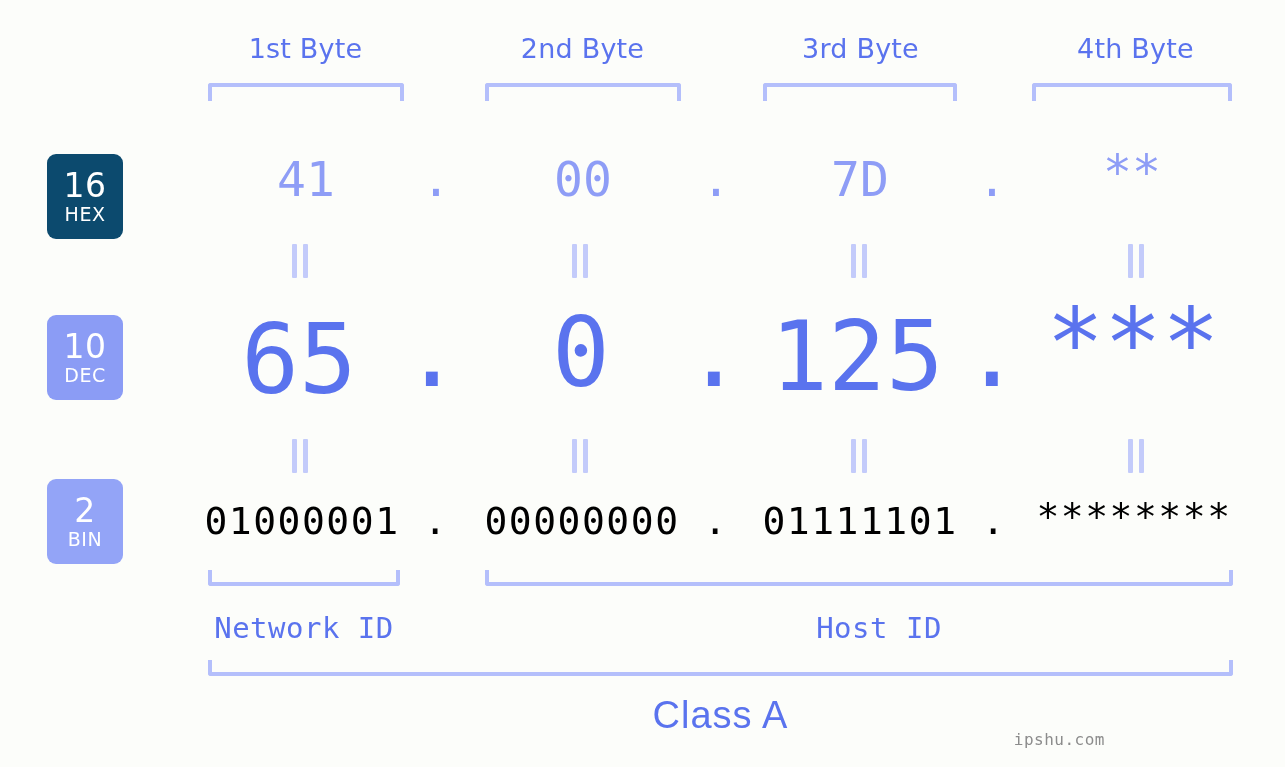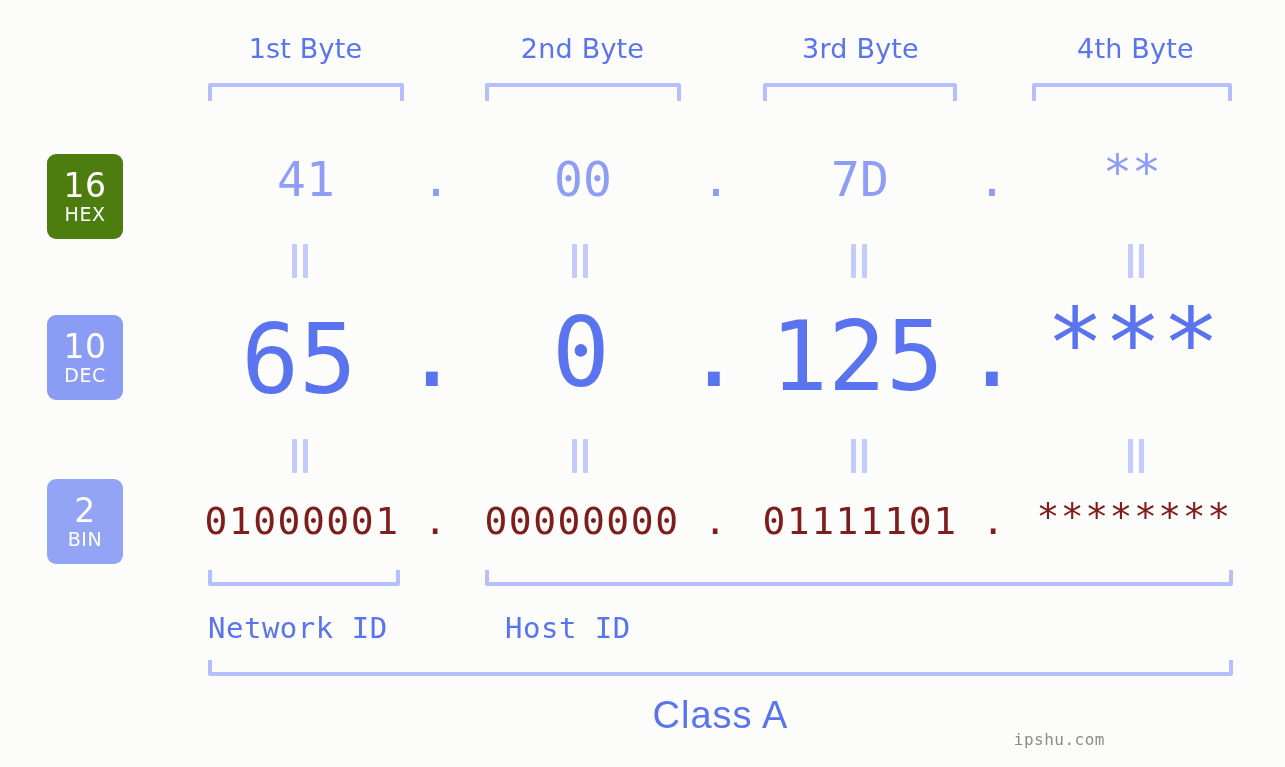--- a/index.html
+++ b/index.html
@@ -117,21 +117,21 @@
     font-size: 96px;
     color: #5a73ee;
     line-height: 1;
     font-weight: 400;
   }
 
   
   .row-bin .cell,
   .row-bin .dot {
     font-size: 38px;
-    color: #7f1d1d;
+    color: #000000;
     line-height: 1;
     letter-spacing: 1.5px;
   }
 
   
   .eq {
     position: absolute;
     width: 22px;
     height: 34px;
     text-align: center;
@@ -144,20 +144,21 @@
     height: 34px;
     background: #c3cbfa;
     border-radius: 1px;
   }
   .eq span:nth-child(1) { left: 3px; }
   .eq span:nth-child(2) { left: 14px; }
 
   
   .section-label {
     position: absolute;
+    text-align: center;
     font-family: "DejaVu Sans Mono", monospace;
     font-size: 29px;
     color: #5a73ee;
     white-space: nowrap;
     letter-spacing: 0.5px;
   }
 
   .class-label {
     position: absolute;
     text-align: center;
@@ -187,21 +188,21 @@
   <div class="byte-label" style="left:207px; width:197px;">1st Byte</div>
   <div class="byte-label" style="left:484px; width:197px;">2nd Byte</div>
   <div class="byte-label" style="left:762px; width:197px;">3rd Byte</div>
   <div class="byte-label" style="left:1037px; width:197px;">4th Byte</div>
 
   <div class="bracket-down" style="left:208px; top:83px; width:196px;"></div>
   <div class="bracket-down" style="left:485px; top:83px; width:196px;"></div>
   <div class="bracket-down" style="left:763px; top:83px; width:194px;"></div>
   <div class="bracket-down" style="left:1032px; top:83px; width:200px;"></div>
 
-  <div class="badge" style="top:154px; height:85px; background:#4d7c0f;">
+  <div class="badge" style="top:154px; height:85px; background:#0c4a6e;">
     <span class="badge-num">16</span>
     <span class="badge-sub">HEX</span>
   </div>
 
   <div class="badge" style="top:315px; height:85px; background:#8b9cf5;">
     <span class="badge-num">10</span>
     <span class="badge-sub">DEC</span>
   </div>
 
   <div class="badge" style="top:479px; height:85px; background:#93a4f7;">

